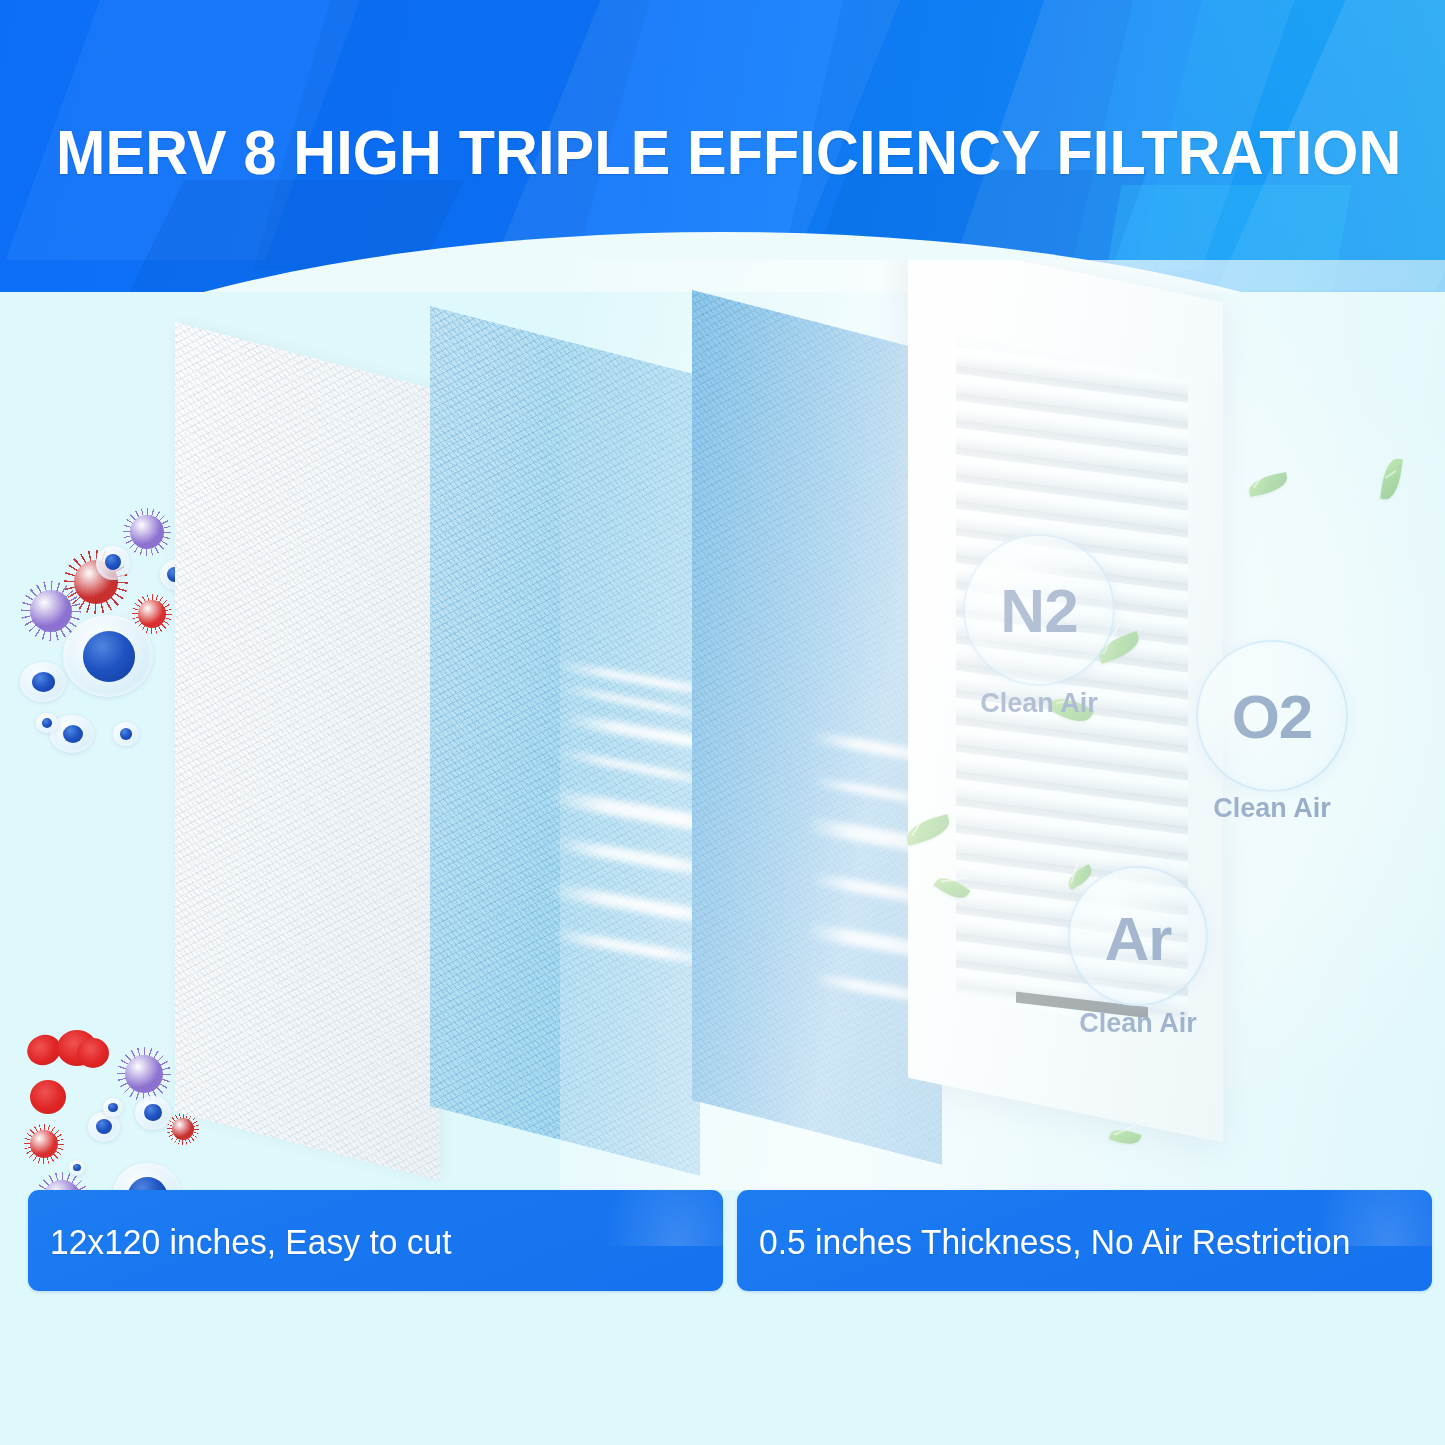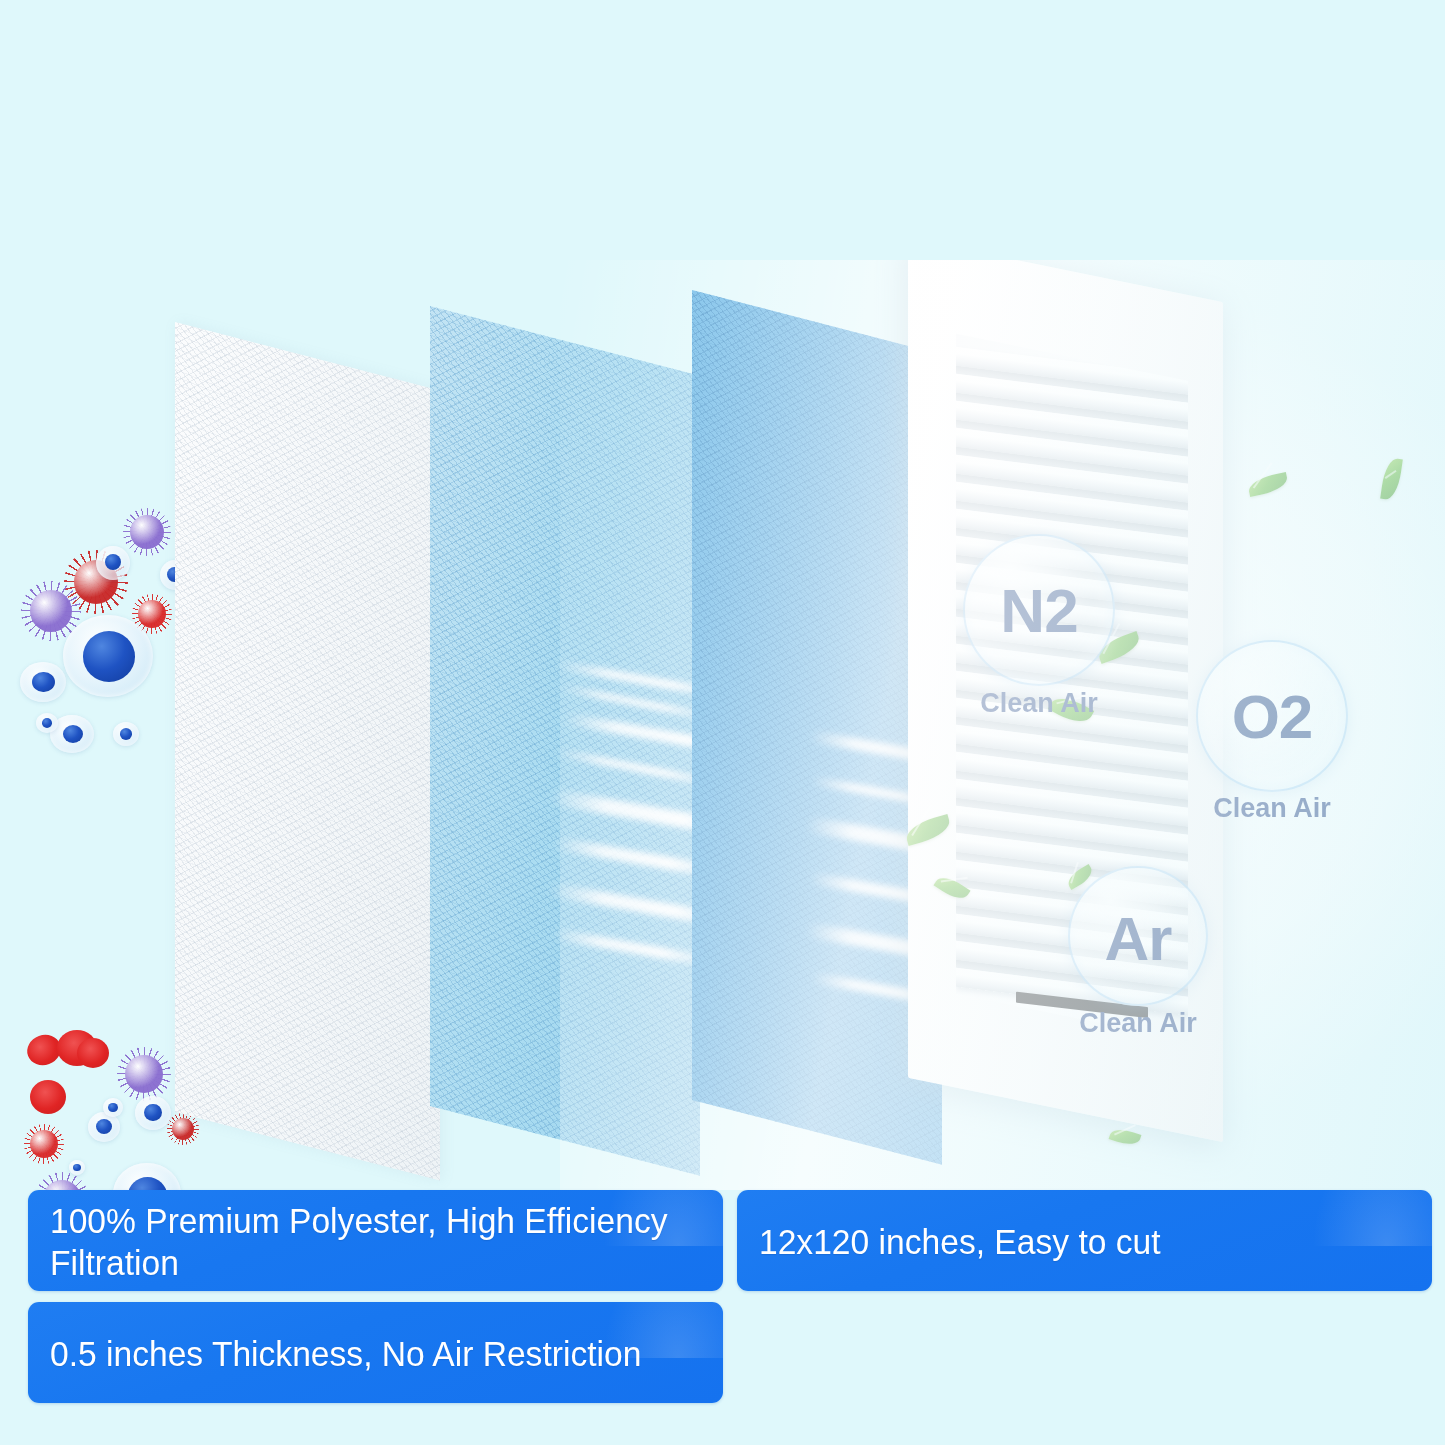--- a/index.html
+++ b/index.html
@@ -288,20 +288,36 @@
     transform-origin: left center;
     text-shadow: 0 1px 1px rgba(10,70,150,0.25);
   }
   .fb-b .feature-text, .fb-d .feature-text { align-self: center; }
 </style>
 </head>
 <body>
 
 <div class="poster">
 
+  <div class="banner">
+    <div class="banner-shapes">
+      <div class="bshape" style="left:60px;top:-40px;width:260px;height:300px;background:rgba(255,255,255,0.05);transform:skewX(-20deg);"></div>
+      <div class="bshape" style="left:300px;top:-60px;width:320px;height:330px;background:rgba(6,90,200,0.16);transform:skewX(-16deg);"></div>
+      <div class="bshape" style="left:560px;top:-80px;width:300px;height:360px;background:rgba(255,255,255,0.07);transform:skewX(-22deg);"></div>
+      <div class="bshape" style="left:820px;top:-90px;width:290px;height:380px;background:rgba(12,100,215,0.20);transform:skewX(-13deg);"></div>
+      <div class="bshape" style="left:1010px;top:-70px;width:250px;height:340px;background:rgba(255,255,255,0.09);transform:skewX(-19deg);"></div>
+      <div class="bshape" style="left:1180px;top:-120px;width:360px;height:420px;background:linear-gradient(160deg,rgba(40,180,245,0.45),rgba(40,180,245,0));transform:skewX(-14deg);"></div>
+      <div class="bshape" style="left:1290px;top:-40px;width:220px;height:330px;background:rgba(255,255,255,0.10);transform:skewX(-24deg);"></div>
+      <div class="bshape" style="left:150px;top:180px;width:280px;height:140px;background:rgba(8,86,198,0.22);transform:skewX(-26deg);"></div>
+      <div class="bshape" style="left:820px;top:170px;width:300px;height:150px;background:rgba(8,86,198,0.18);transform:skewX(-20deg);"></div>
+      <div class="bshape" style="left:1110px;top:185px;width:230px;height:130px;background:rgba(60,200,250,0.28);transform:skewX(-10deg);"></div>
+    </div>
+    <h1 class="banner-title">MERV 8 HIGH TRIPLE EFFICIENCY FILTRATION</h1>
+    <div class="banner-curve"></div>
+  </div>
 
   <div class="scene">
 
     <div class="scene-glow"></div>
 
     <div>
       <span class="germ virus" style="left:130px;top:255px;width:34px;height:34px;color:#8b6fd0;">
           <span class="core"></span>
         </span>
       <span class="germ virus" style="left:74px;top:300px;width:44px;height:44px;color:#c92a2a;">
@@ -483,24 +499,20 @@
         <div class="clean-air" style="left:1062px;top:748px;width:152px;">Clean Air</div>
       </div>
 
     </div>
 
     <div class="scene-haze"></div>
   </div>
 
   <div class="features">
 
-    <div class="feature-box fb-a">
-      <div class="gloss"></div>
-      <div class="feature-text">100% Premium Polyester, High Efficiency Filtration</div>
-    </div>
 
     <div class="feature-box fb-b">
       <div class="gloss"></div>
       <div class="feature-text">12x120 inches, Easy to cut</div>
     </div>
 
 
     <div class="feature-box fb-d">
       <div class="gloss"></div>
       <div class="feature-text">0.5 inches Thickness, No Air Restriction</div>

